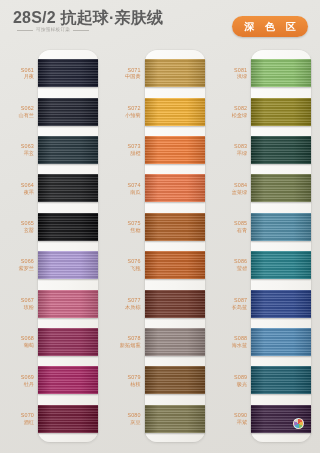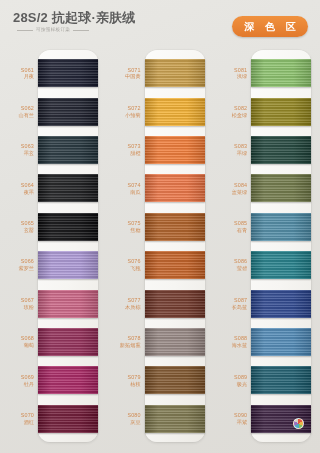--- a/index.html
+++ b/index.html
@@ -25,21 +25,21 @@
   }
 
   .title-block {
     position: absolute;
     left: 13px;
     top: 12px;
     width: 160px;
   }
 
   .title {
-    font-size: 13px;
+    font-size: 16px;
     font-weight: bold;
     color: #5d5d5d;
     letter-spacing: 0.2px;
     white-space: nowrap;
     line-height: 12px;
   }
 
   .subtitle-row {
     display: flex;
     align-items: center;

